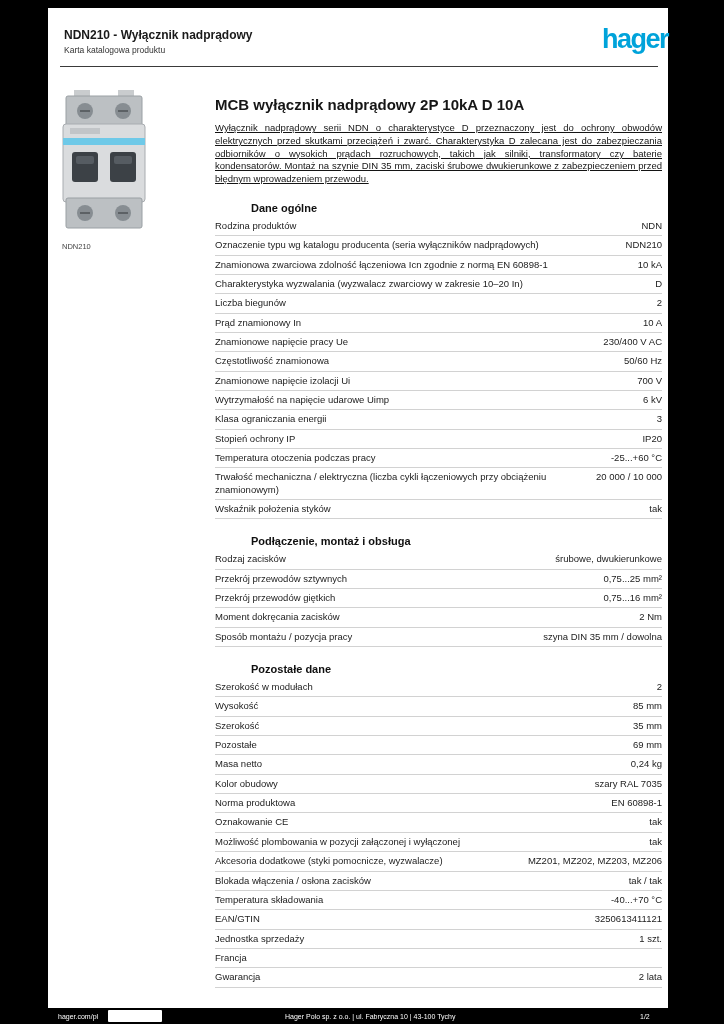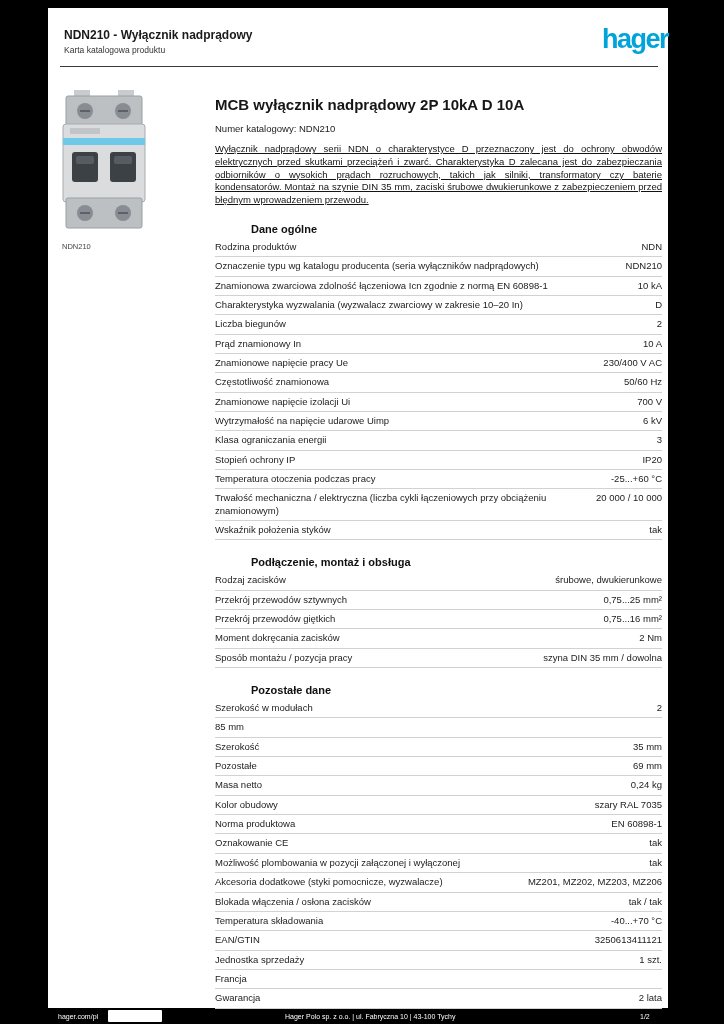--- a/index.html
+++ b/index.html
@@ -79,21 +79,20 @@
         <rect x="20" y="122" width="10" height="2" fill="#5c6165"></rect>
       <circle cx="63" cy="123" r="8" fill="#878d92"></circle>
         <rect x="58" y="122" width="10" height="2" fill="#5c6165"></rect>
     </svg>
   </div>
 
   <div class="image-caption">NDN210</div>
 
   <div class="main">
     <h1 class="product-title">MCB wyłącznik nadprądowy 2P 10kA D 10A</h1>
-    <div class="catalog-ref">Numer katalogowy: NDN210</div>
     <div class="description">Wyłącznik nadprądowy serii NDN o charakterystyce D przeznaczony jest do ochrony obwodów elektrycznych przed skutkami przeciążeń i zwarć. Charakterystyka D zalecana jest do zabezpieczania odbiorników o wysokich prądach rozruchowych, takich jak silniki, transformatory czy baterie kondensatorów. Montaż na szynie DIN 35 mm, zaciski śrubowe dwukierunkowe z zabezpieczeniem przed błędnym wprowadzeniem przewodu.</div>
 
     <div class="section-title">Dane ogólne</div>
     <div class="spec-table">
 
         <div class="spec-row">
           <span class="label">Rodzina produktów</span>
           <span class="value">NDN</span>
         </div>
 
@@ -199,20 +198,21 @@
 
     <div class="section-title">Pozostałe dane</div>
     <div class="spec-table">
 
         <div class="spec-row">
           <span class="label">Szerokość w modułach</span>
           <span class="value">2</span>
         </div>
 
         <div class="spec-row">
+          <span class="label">Wysokość</span>
           <span class="value">85 mm</span>
         </div>
 
         <div class="spec-row">
           <span class="label">Szerokość</span>
           <span class="value">35 mm</span>
         </div>
 
         <div class="spec-row">
           <span class="label">Pozostałe</span>

